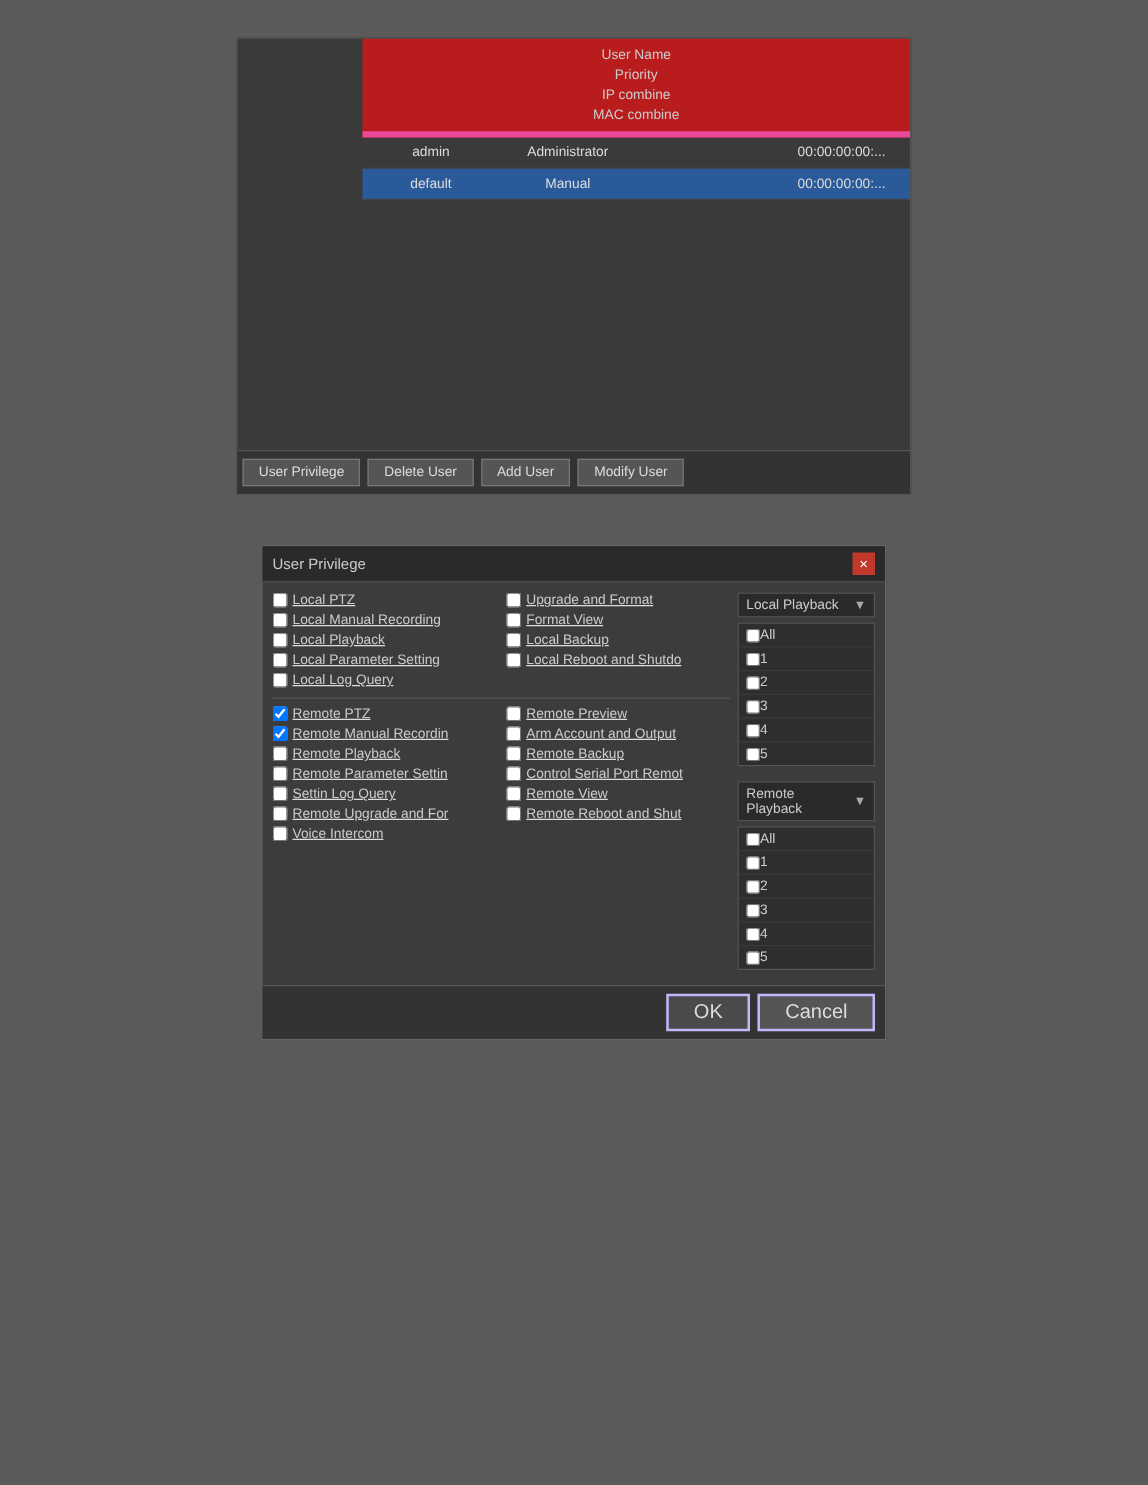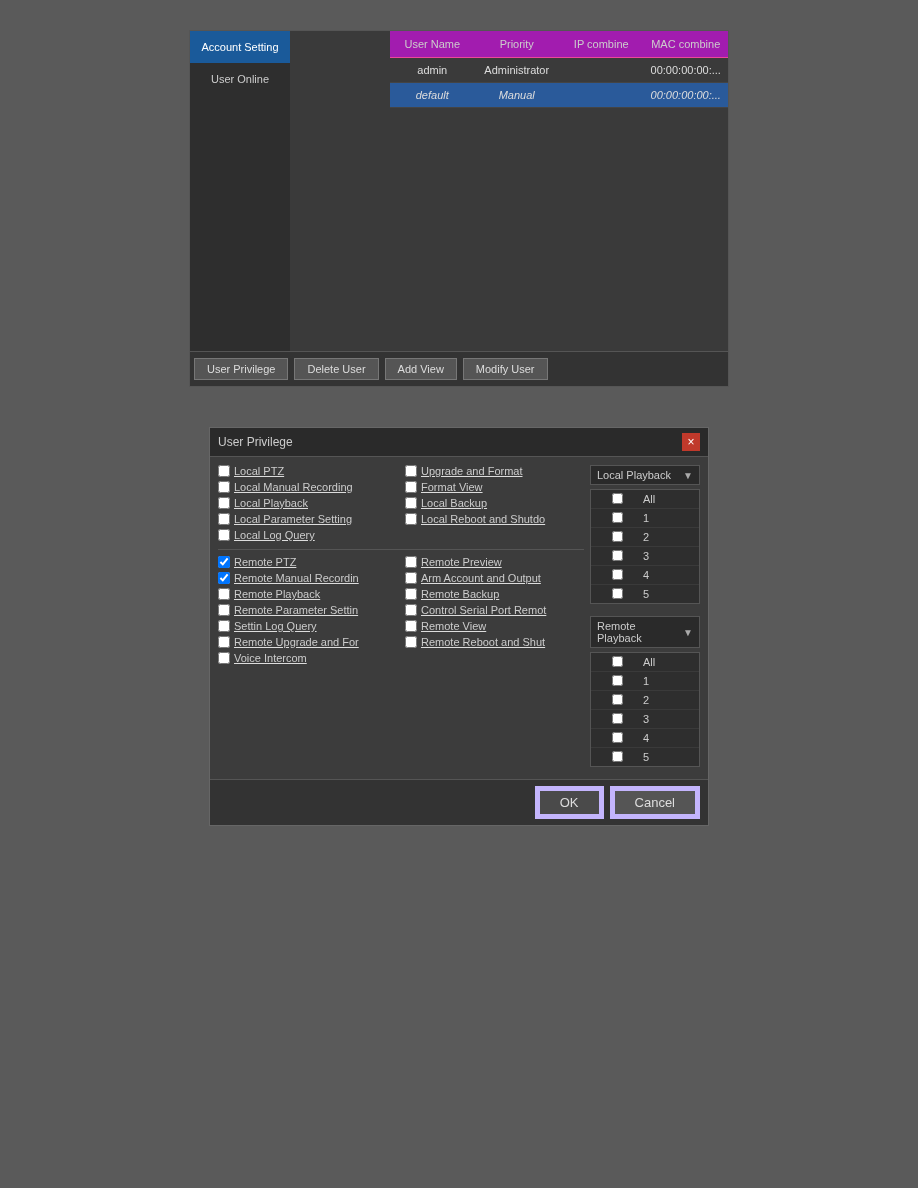--- a/index.html
+++ b/index.html
@@ -38,39 +38,39 @@
     }
     .sidebar-item.active {
       background: #1a5a9a;
       color: #fff;
     }
     .account-content {
       margin-left: 100px;
     }
     .table-header {
       display: flex;
-      background: #a21caf;
-      border-bottom: 1px solid #ec4899;
+      background: #b91c1c;
+      border-bottom: 5px solid #ec4899;
       padding: 5px 0;
+      flex-direction: column;
     }
     .th {
       color: #ccc;
       font-size: 11px;
       text-align: center;
       flex: 1;
       padding: 2px 4px;
     }
     .table-row {
       display: flex;
       padding: 4px 0;
       border-bottom: 1px solid #444;
     }
     .table-row.selected {
       background: #2a5a9a;
-      font-style: italic;
     }
     .td {
       flex: 1;
       font-size: 11px;
       text-align: center;
       padding: 2px 4px;
       color: #ddd;
     }
     .account-footer {
       clear: both;
@@ -181,23 +181,23 @@
       font-size: 10px;
       color: #aaa;
     }
     .channel-list {
       background: #2e2e2e;
       border: 1px solid #555;
       margin-bottom: 4px;
     }
     .channel-item {
       display: flex;
-      align-items: flex-start;
-      padding: 3px 21px;
-      gap: 20px;
+      align-items: center;
+      padding: 3px 6px;
+      gap: 0;
       font-size: 11px;
       color: #ccc;
       cursor: pointer;
       border-bottom: 1px solid #3a3a3a;
     }
     .channel-item:last-child { border-bottom: none; }
     .channel-item input[type="checkbox"] {
       width: 11px;
       height: 11px;
       margin: 0;
@@ -206,43 +206,35 @@
     .dialog-footer {
       display: flex;
       justify-content: flex-end;
       padding: 6px 8px;
       background: #333;
       border-top: 1px solid #555;
       gap: 6px;
     }
     .dialog-btn {
       background: #555;
-      border: 5px solid #c4b5fd;
+      border: 2px solid #c4b5fd;
       color: #ddd;
-      font-size: 13px;
+      font-size: 16px;
       padding: 4px 20px;
       cursor: pointer;
     }
     .dialog-btn.ok { background: #4a4a4a; }
   </style>
 </head>
 <body>
 
 <div class="account-panel">
   <div style="display:flex; flex-direction:column;">
     <div style="display:flex; min-height:290px;">
 
-      <div class="account-sidebar">
-        <div class="sidebar-item active">
-          <span>Account Setting</span>
-        </div>
-        <div class="sidebar-item">
-          <span>User Online</span>
-        </div>
-      </div>
 
       <div class="account-content" style="flex:1;">
 
         <div class="table-header">
           <div class="th">User Name</div>
           <div class="th">Priority</div>
           <div class="th">IP combine</div>
           <div class="th">MAC combine</div>
         </div>
 
@@ -260,21 +252,21 @@
           <div class="td">00:00:00:00:...</div>
         </div>
 
         <div style="height:200px;"></div>
       </div>
     </div>
 
     <div class="account-footer">
       <button class="footer-btn">User Privilege</button>
       <button class="footer-btn">Delete User</button>
-      <button class="footer-btn">Add View</button>
+      <button class="footer-btn">Add User</button>
       <button class="footer-btn">Modify User</button>
     </div>
   </div>
 </div>
 
 <div class="dialog-overlay">
 
   <div class="dialog-titlebar">
     <span class="dialog-title">User Privilege</span>
     <button class="dialog-close">×</button>

